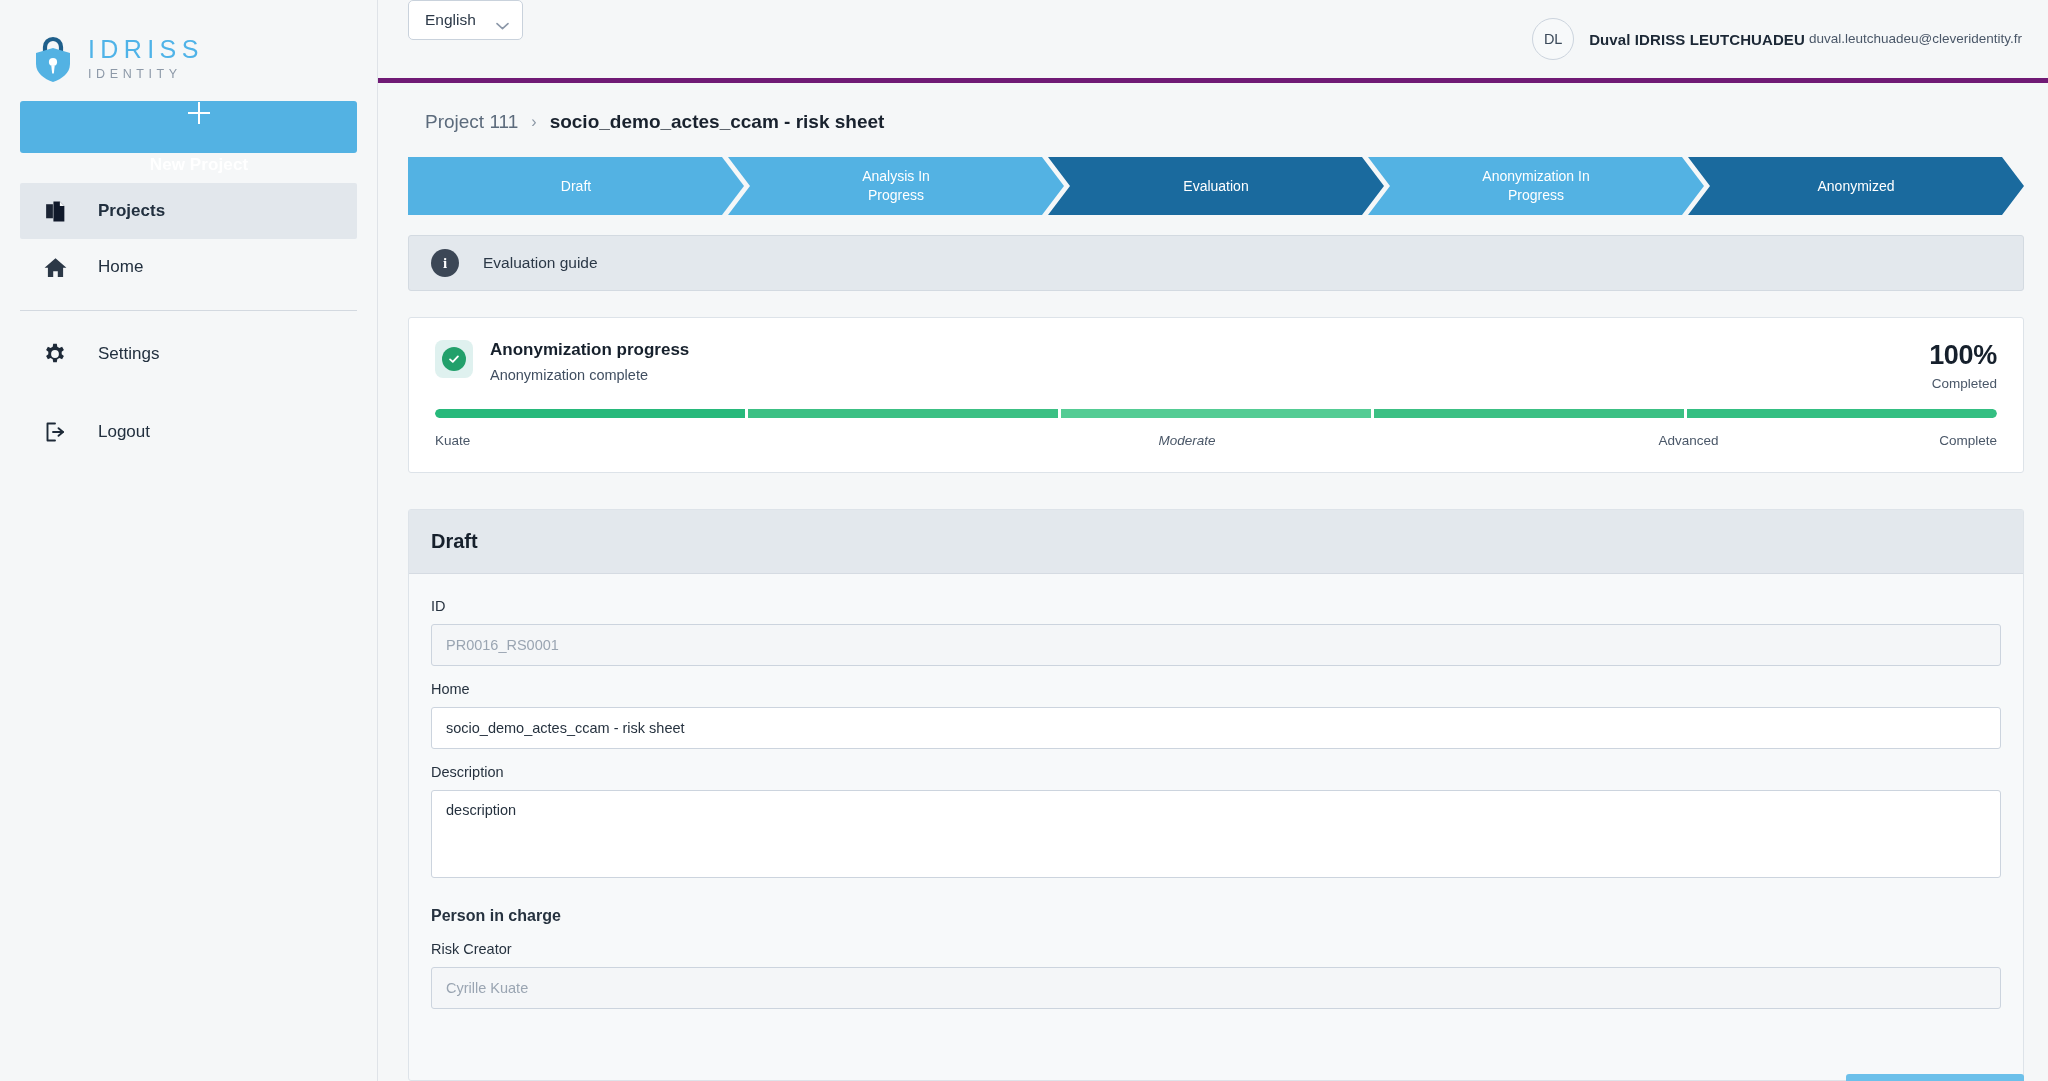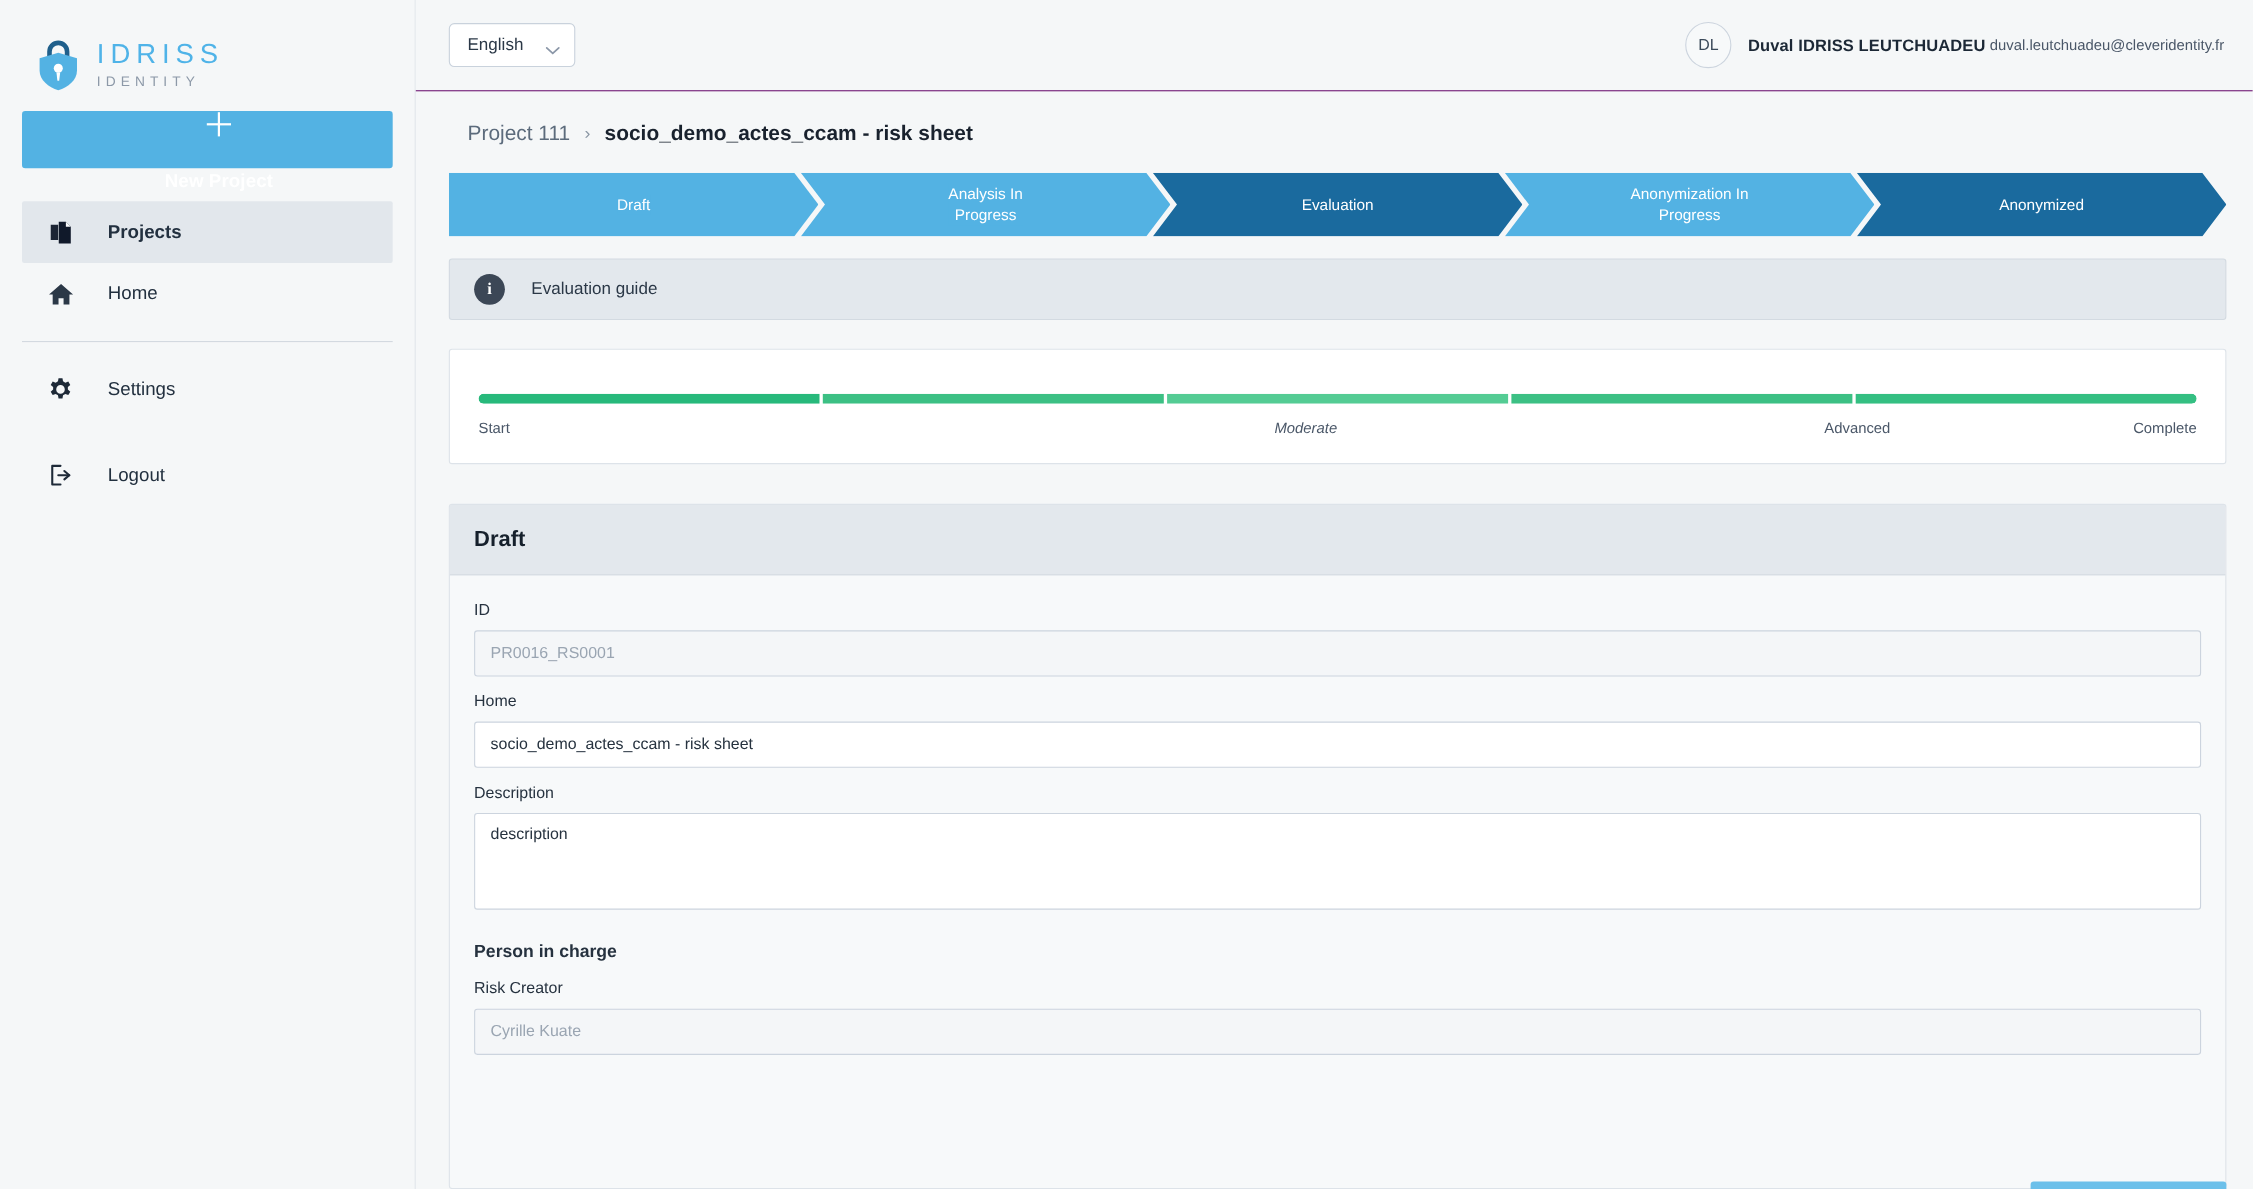--- a/index.html
+++ b/index.html
@@ -61,22 +61,22 @@
   .nav-item .lbl { font-size: 17px; color: #22303f; }
   .nav-item.active .lbl { font-weight: 700; }
   .nav-sep { height: 1px; background: #d3d9e0; margin: 15px 20px 15px 20px; }
   .nav-gap { height: 22px; }
 
   
   .main { flex: 1; display: flex; flex-direction: column; min-width: 0; background: #f5f7f8; position: relative; }
 
   .topbar {
     height: 83px; flex: 0 0 83px; background: #f5f7f8;
-    display: flex; align-items: center; justify-content: space-between;
-    padding: 0 24px 0 30px; border-bottom: 1px solid #701a75;
+    display: flex; justify-content: space-between;
+    padding: 0 24px 0 30px; border-bottom: 5px solid #701a75;
   }
   .lang-select {
     width: 115px; height: 40px; background: #fff;
     border: 1px solid #c9d2dc; border-radius: 5px;
     display: flex; align-items: center; justify-content: space-between;
     padding: 0 13px 0 16px; cursor: pointer;
   }
   .lang-select .txt { font-size: 15.5px; color: #2b3847; }
   .chev {
     width: 13px; height: 8px; flex: 0 0 13px;
@@ -329,31 +329,50 @@
           <span class="step-label">Anonymized</span>
         </div>
       </div>
 
       <div class="guide-bar">
         <span class="info-icon">i</span>
         <span class="guide-label">Evaluation guide</span>
       </div>
 
       <div class="prog-card">
+        <div class="prog-head">
+          <div class="prog-left">
+            <span class="check-badge">
+              <span class="check-circle">
+                <svg viewBox="0 0 16 16" width="14" height="14" fill="none" stroke="#ffffff" stroke-width="2.1" stroke-linecap="round" stroke-linejoin="round">
+                  <path d="M3.5 8.4 L6.6 11.3 L12.5 5"></path>
+                </svg>
+              </span>
+            </span>
+            <span>
+              <span class="prog-title" style="display:block">Anonymization progress</span>
+              <span class="prog-sub" style="display:block">Anonymization complete</span>
+            </span>
+          </div>
+          <div class="prog-right">
+            <div class="prog-pct">100%</div>
+            <div class="prog-pct-lbl">Completed</div>
+          </div>
+        </div>
 
         <div class="bar-track">
           <span class="bar-seg" style="background: rgb(39, 185, 123);"></span>
           <span class="bar-seg" style="background: rgb(60, 192, 132);"></span>
           <span class="bar-seg" style="background: rgb(84, 204, 148);"></span>
           <span class="bar-seg" style="background: rgb(60, 192, 132);"></span>
           <span class="bar-seg" style="background: rgb(52, 191, 130);"></span>
         </div>
 
         <div class="bar-ticks">
-          <span class="tick t0">Start</span>
+          <span class="tick t0">Kuate</span>
           <span class="tick t1">Moderate</span>
           <span class="tick t2">Advanced</span>
           <span class="tick t3">Complete</span>
         </div>
       </div>
 
       <div class="draft-panel">
         <div class="draft-header">
           <span class="draft-title">Draft</span>
         </div>

